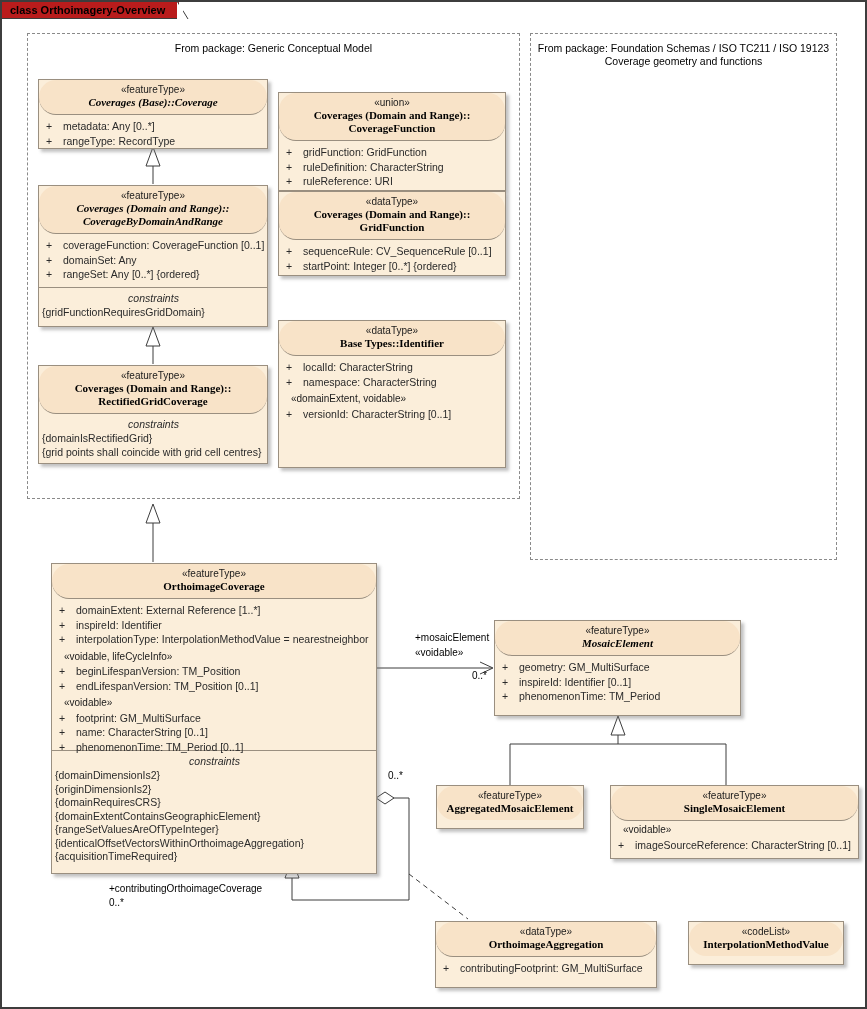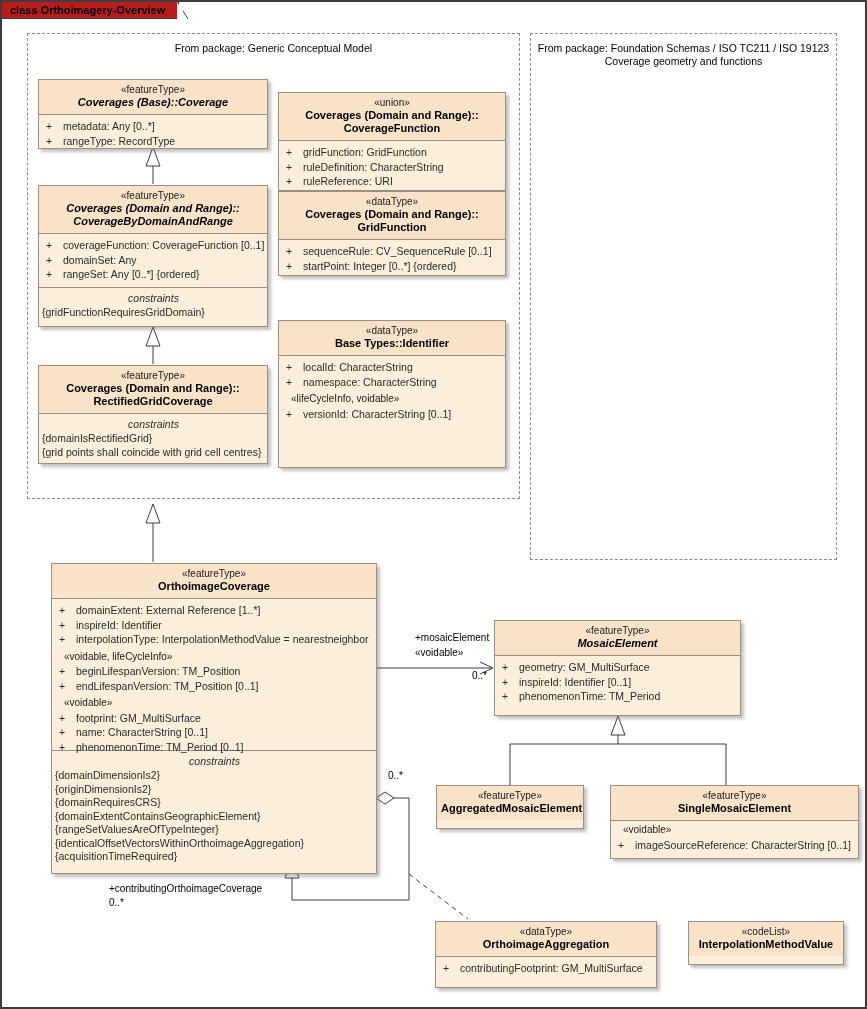--- a/index.html
+++ b/index.html
@@ -76,33 +76,35 @@
     background: #fbeeda;
     box-shadow: 3px 3px 3px rgba(120,120,120,0.45);
     overflow: hidden;
   }
   .cls-head {
     background: #f8e3c8;
     border-bottom: 1px solid #9a8f80;
     text-align: center;
     padding: 4px 4px 5px 4px;
     box-sizing: border-box;
+    border-radius: 17px;
   }
   .cls-head.no-border { border-bottom: none; }
   .stereo {
     font-size: 10px;
     color: #1a1a1a;
     line-height: 12px;
     white-space: nowrap;
   }
   .cname {
     font-size: 11px;
     font-weight: bold;
     color: #000;
     line-height: 13px;
+    font-family: Liberation Serif, serif;
   }
   .cname.italic { font-style: italic; }
 
   .cls-sect {
     padding: 4px 2px 5px 5px;
     box-sizing: border-box;
     border-bottom: 1px solid #9a8f80;
   }
   .cls-sect.last { border-bottom: none; }
 
@@ -272,21 +274,21 @@
   </div>
 
   <div class="cls" style="left:276px; top:318px; width:228px; height:148px;">
     <div class="cls-head">
       <div class="stereo">«dataType»</div>
       <div class="cname">Base Types::Identifier</div>
     </div>
     <div class="cls-sect last">
       <div class="attr"><span class="vis">+</span><span>localId: CharacterString</span></div>
       <div class="attr"><span class="vis">+</span><span>namespace: CharacterString</span></div>
-      <div class="group-stereo">«lifeCycleInfo, voidable»</div>
+      <div class="group-stereo">«domainExtent, voidable»</div>
       <div class="attr"><span class="vis">+</span><span>versionId: CharacterString [0..1]</span></div>
     </div>
   </div>
 
   <div class="cls" style="left:36px; top:363px; width:230px; height:99px;">
     <div class="cls-head">
       <div class="stereo">«featureType»</div>
       <div class="cname">Coverages (Domain and Range)::</div>
       <div class="cname">RectifiedGridCoverage</div>
     </div>

